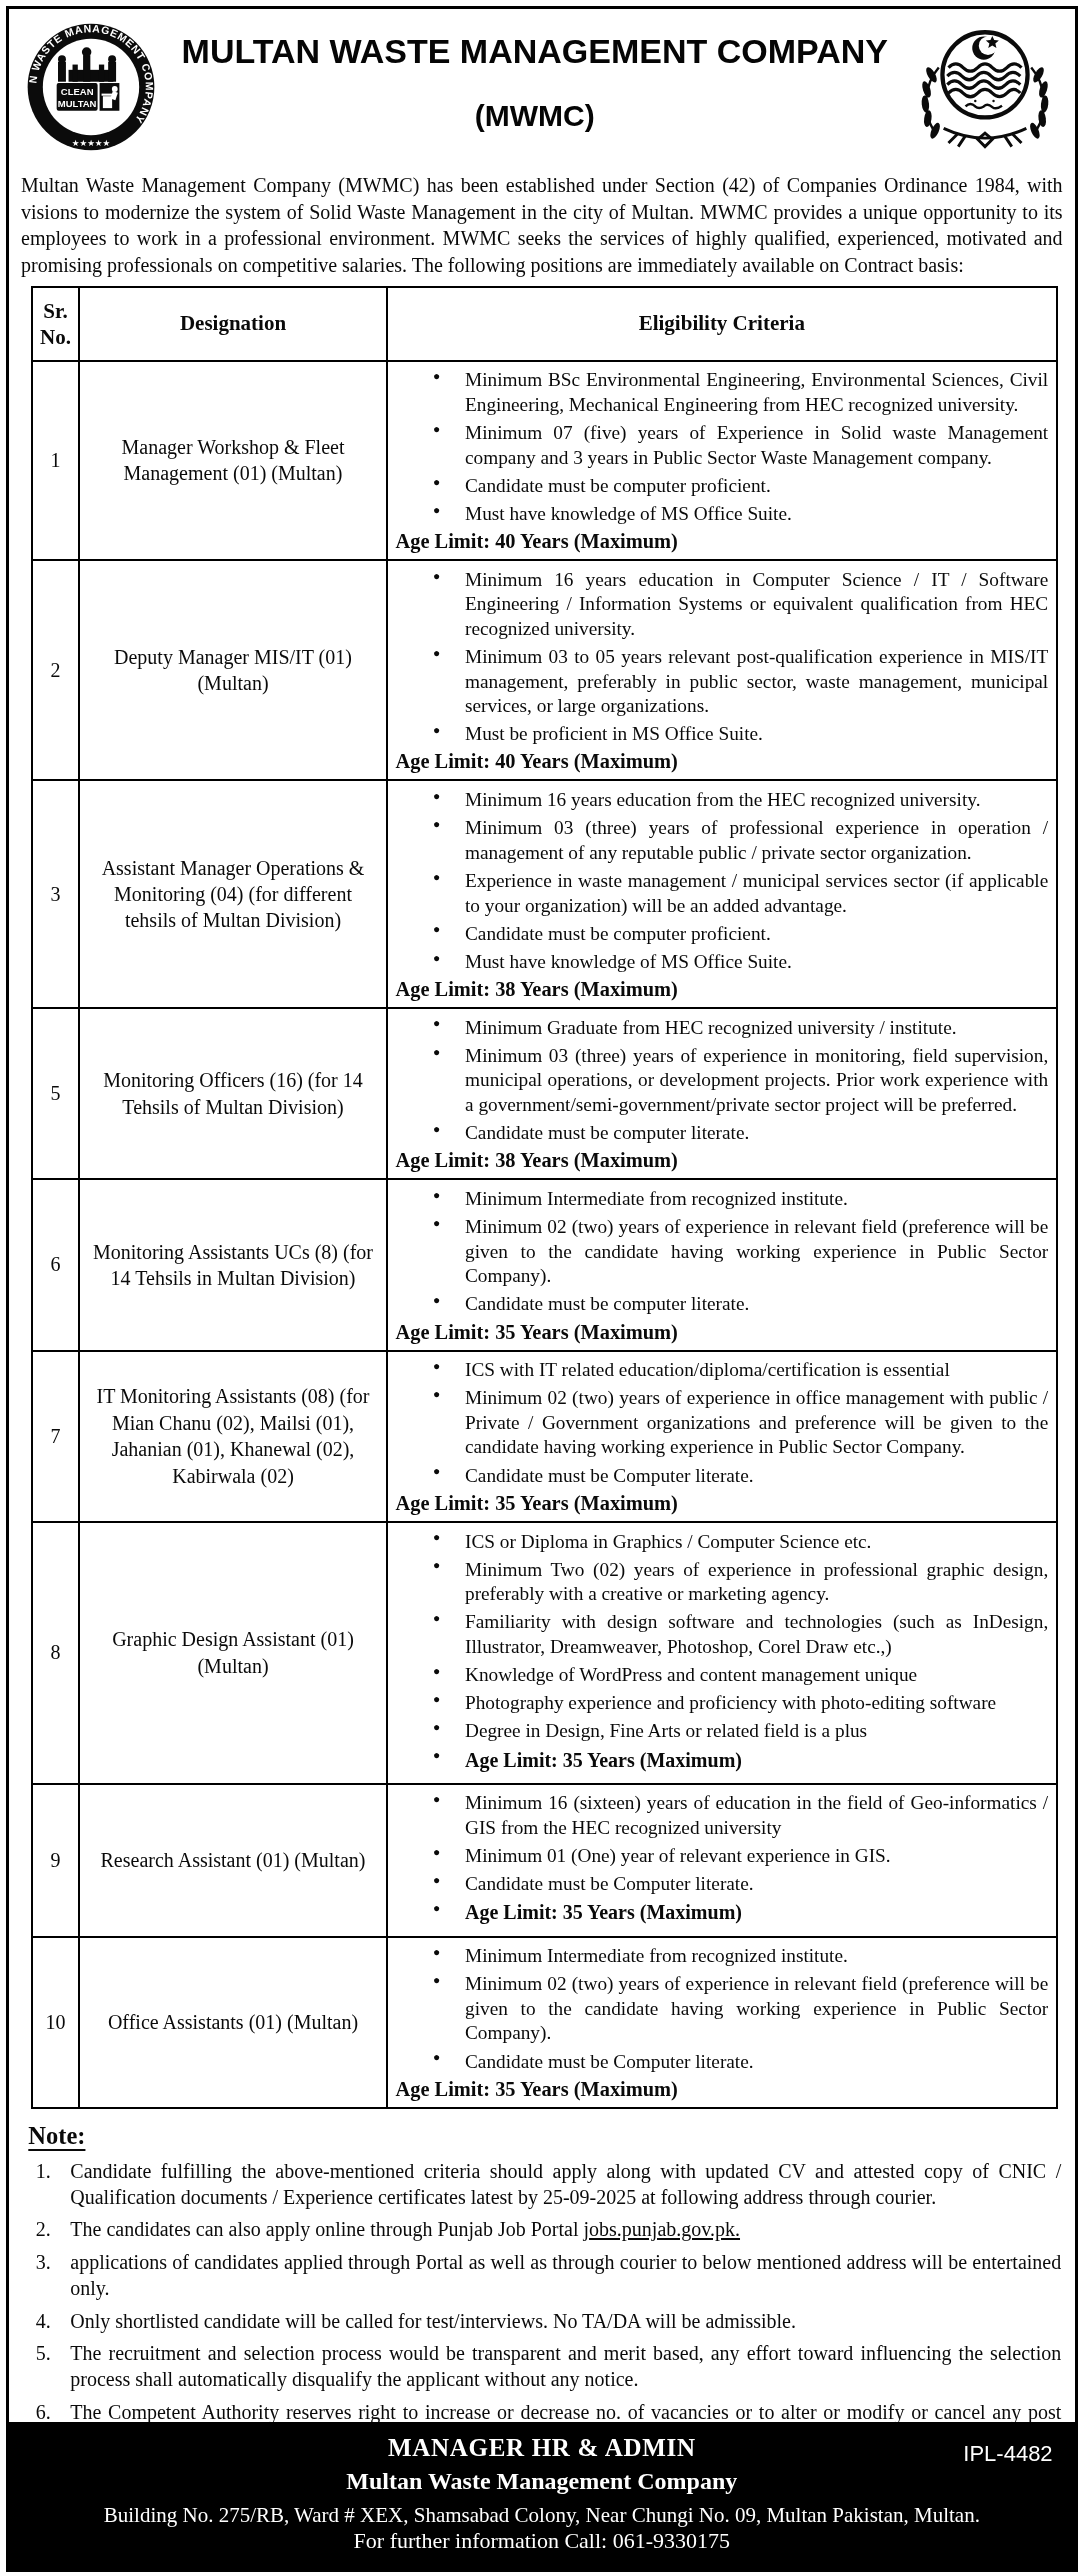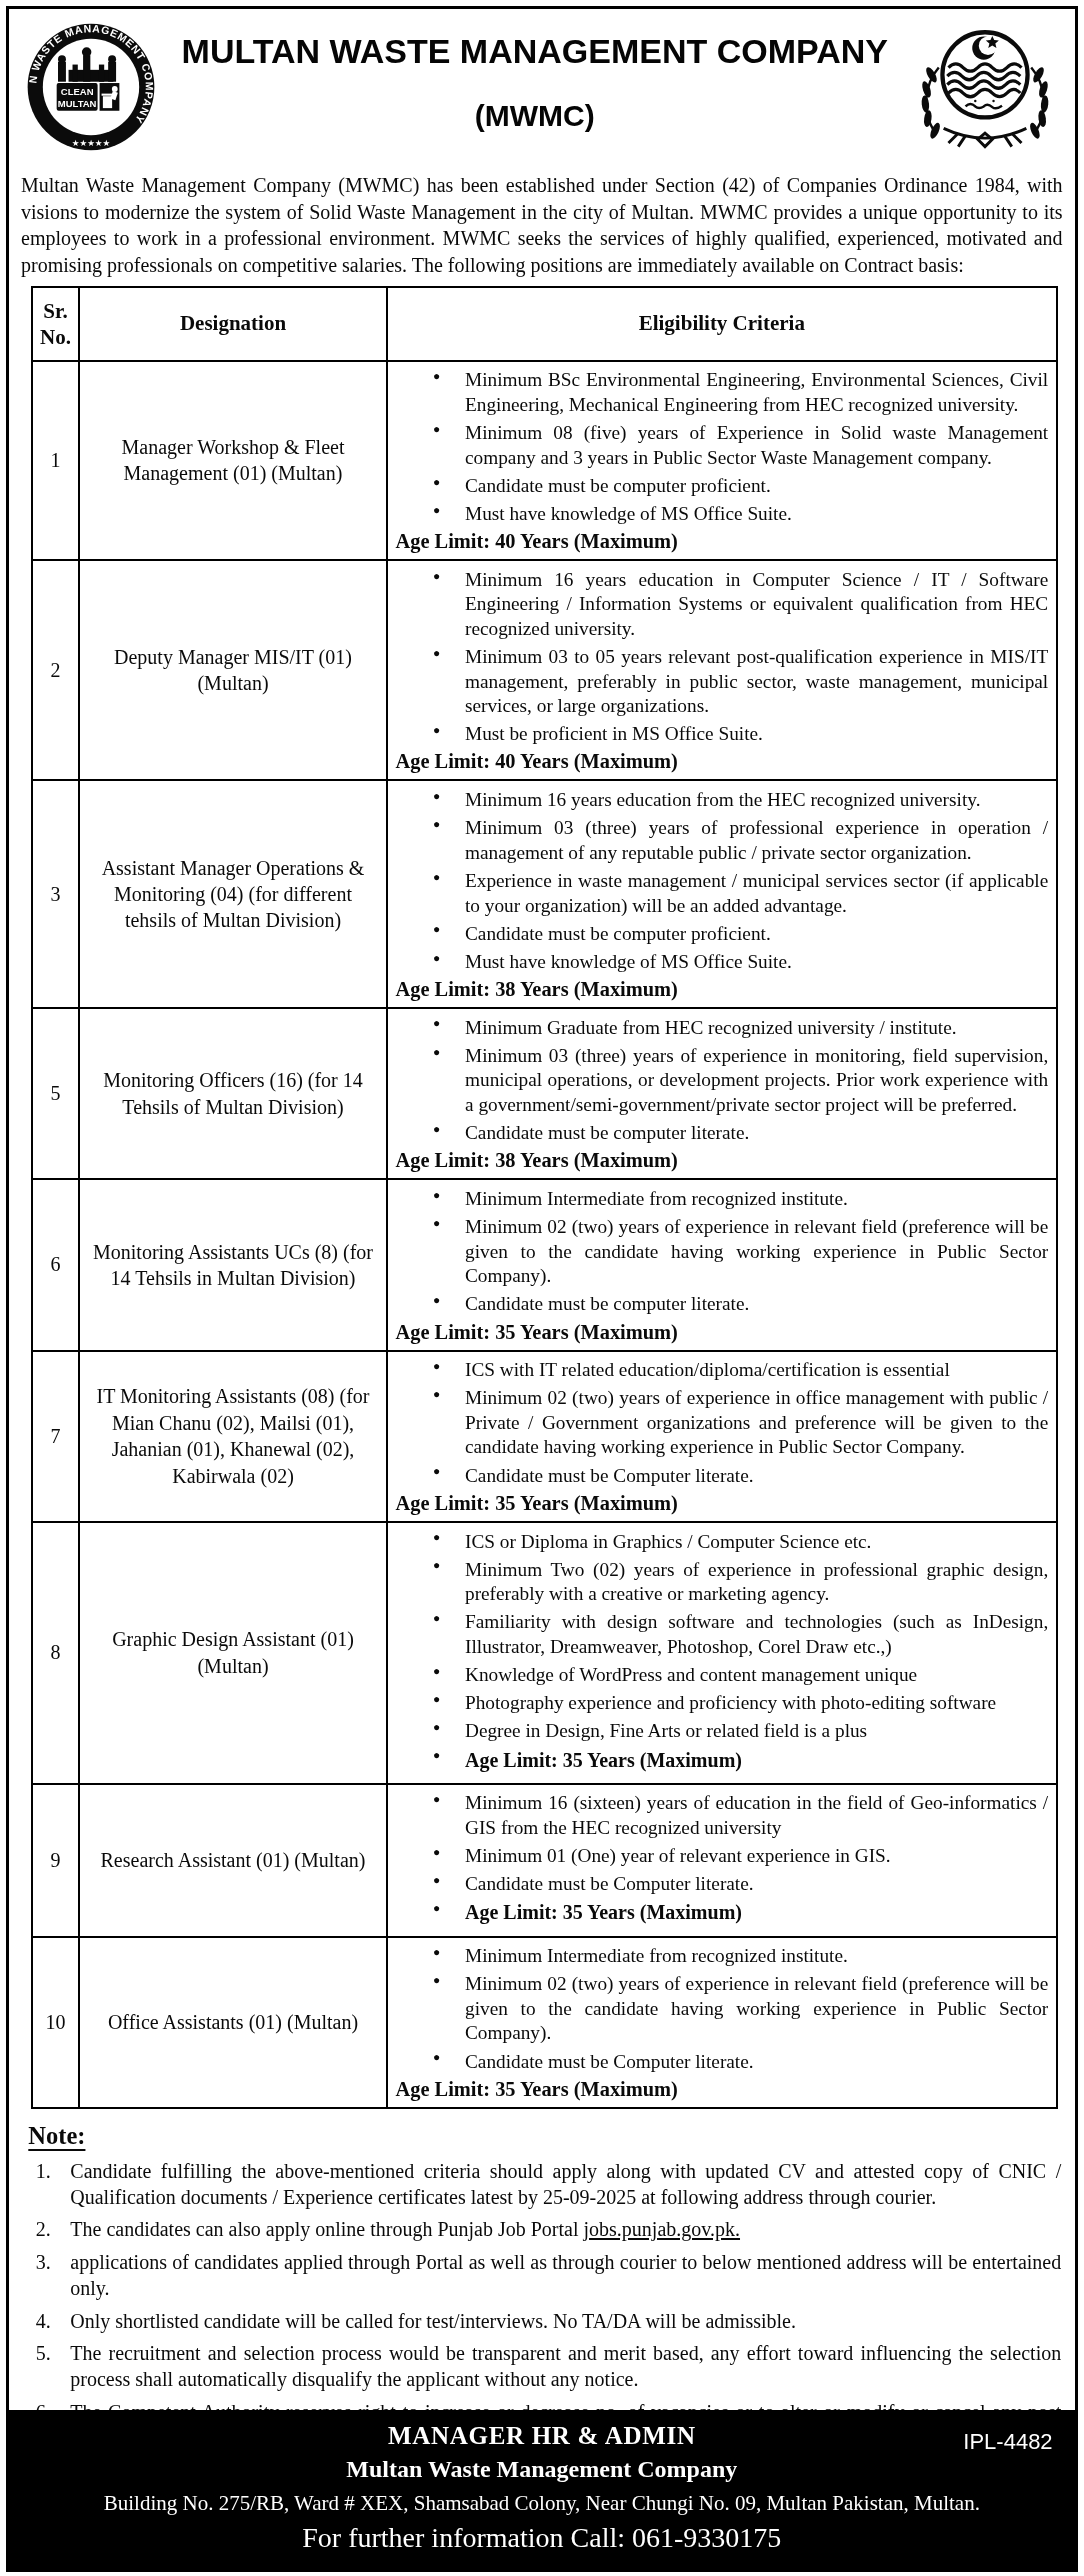--- a/index.html
+++ b/index.html
@@ -79,21 +79,21 @@
   .portal-link { color:inherit; text-decoration:underline; text-underline-offset:2.2px; }
 
   
   .footer {
     position:absolute; left:0; right:0; bottom:0; background:#000; color:#fff;
     text-align:center; padding:12px 0 15px;
   }
   .footer-sig { font-size:25px; font-weight:bold; letter-spacing:0.7px; }
   .footer-company { font-size:24px; font-weight:bold; margin-top:6px; }
   .footer-address { font-size:21px; margin-top:7.4px; }
-  .footer-phone { font-size:28px; margin-top:6px; }
+  .footer-phone { font-size:22px; }
   .footer-ref {
     position:absolute; right:22px; top:19.3px;
     font-family:"Liberation Sans", sans-serif; font-size:22px;
   }
 </style>
 </head>
 <body>
 
 <div class="page">
   <div class="frame">
@@ -193,21 +193,21 @@
           <th class="h-criteria">Eligibility Criteria</th>
         </tr>
       </thead>
       <tbody id="rows-body">
           <tr>
             <td class="c-sr">1</td>
             <td class="c-designation">Manager Workshop &amp; Fleet Management (01) (Multan)</td>
             <td class="c-criteria">
               <ul>
                 <li>Minimum BSc Environmental Engineering, Environmental Sciences, Civil Engineering, Mechanical Engineering from HEC recognized university.</li>
-                <li>Minimum 08 (five) years of Experience in Solid waste Management company and 3 years in Public Sector Waste Management company.</li>
+                <li>Minimum 07 (five) years of Experience in Solid waste Management company and 3 years in Public Sector Waste Management company.</li>
                 <li>Candidate must be computer proficient.</li>
                 <li>Must have knowledge of MS Office Suite.</li>
               </ul>
               <div class="age-line">Age Limit: 40 Years (Maximum)</div>
             </td>
           </tr>
           <tr>
             <td class="c-sr">2</td>
             <td class="c-designation">Deputy Manager MIS/IT (01) (Multan)</td>
             <td class="c-criteria">

